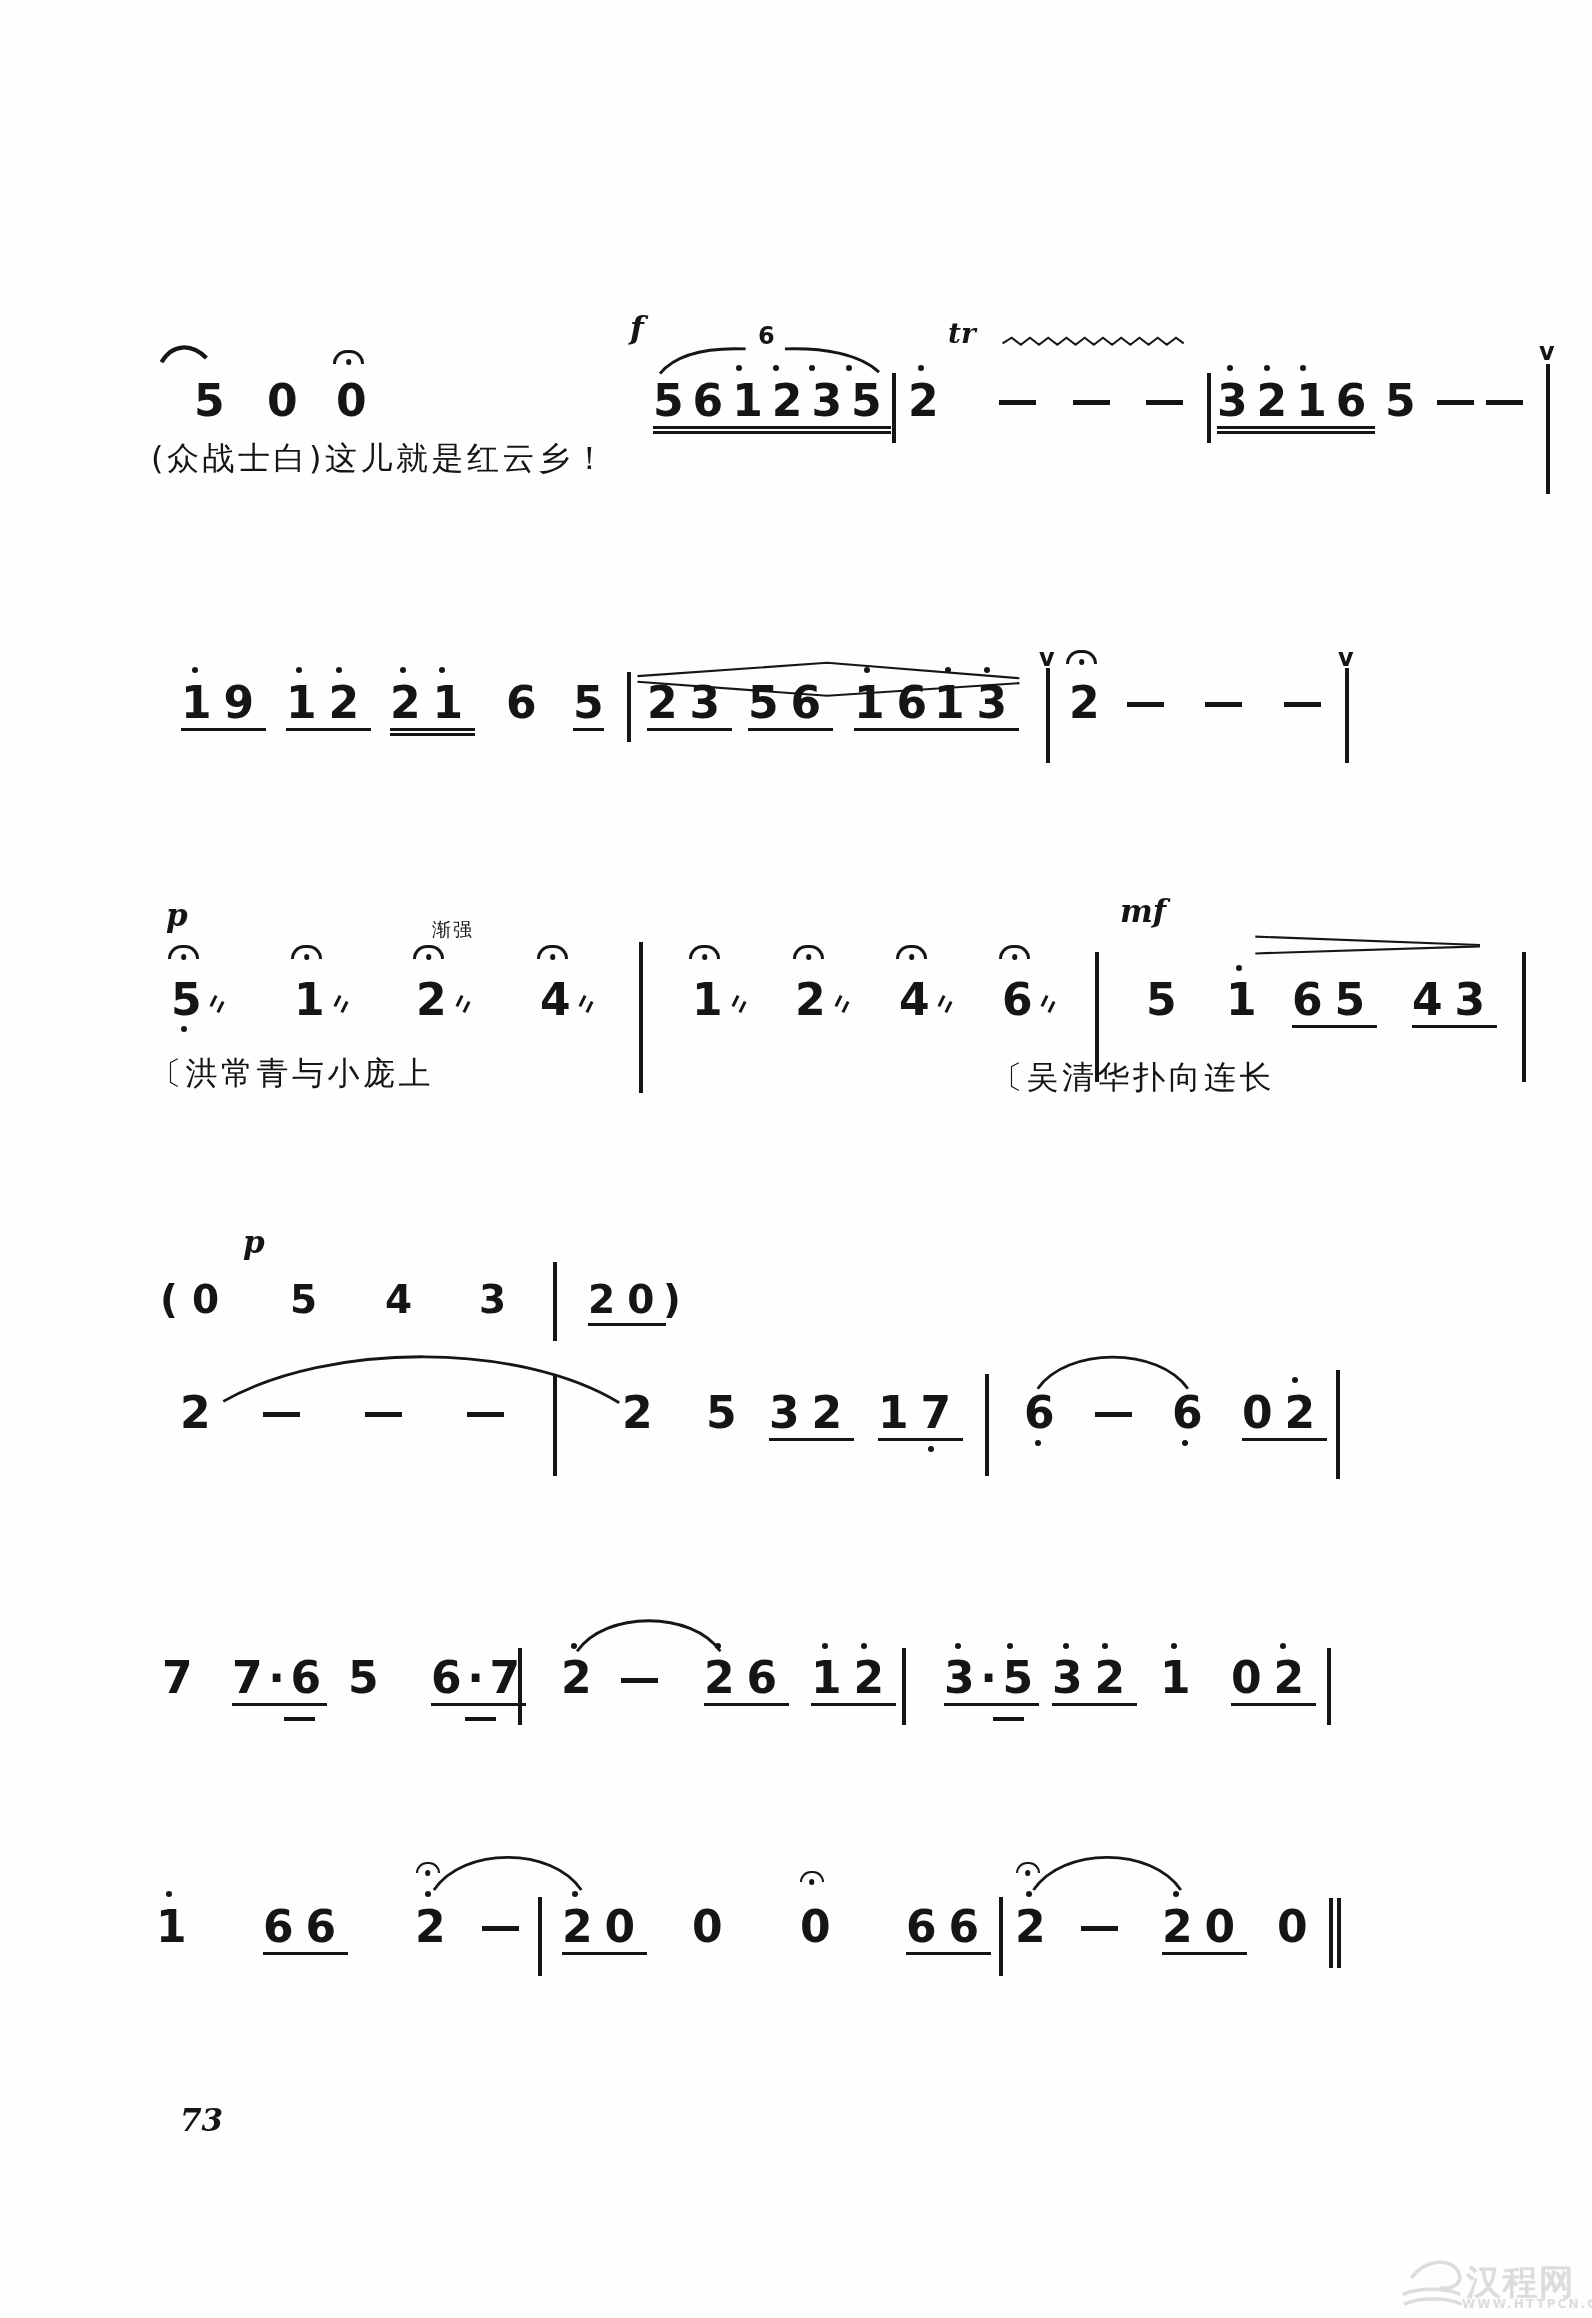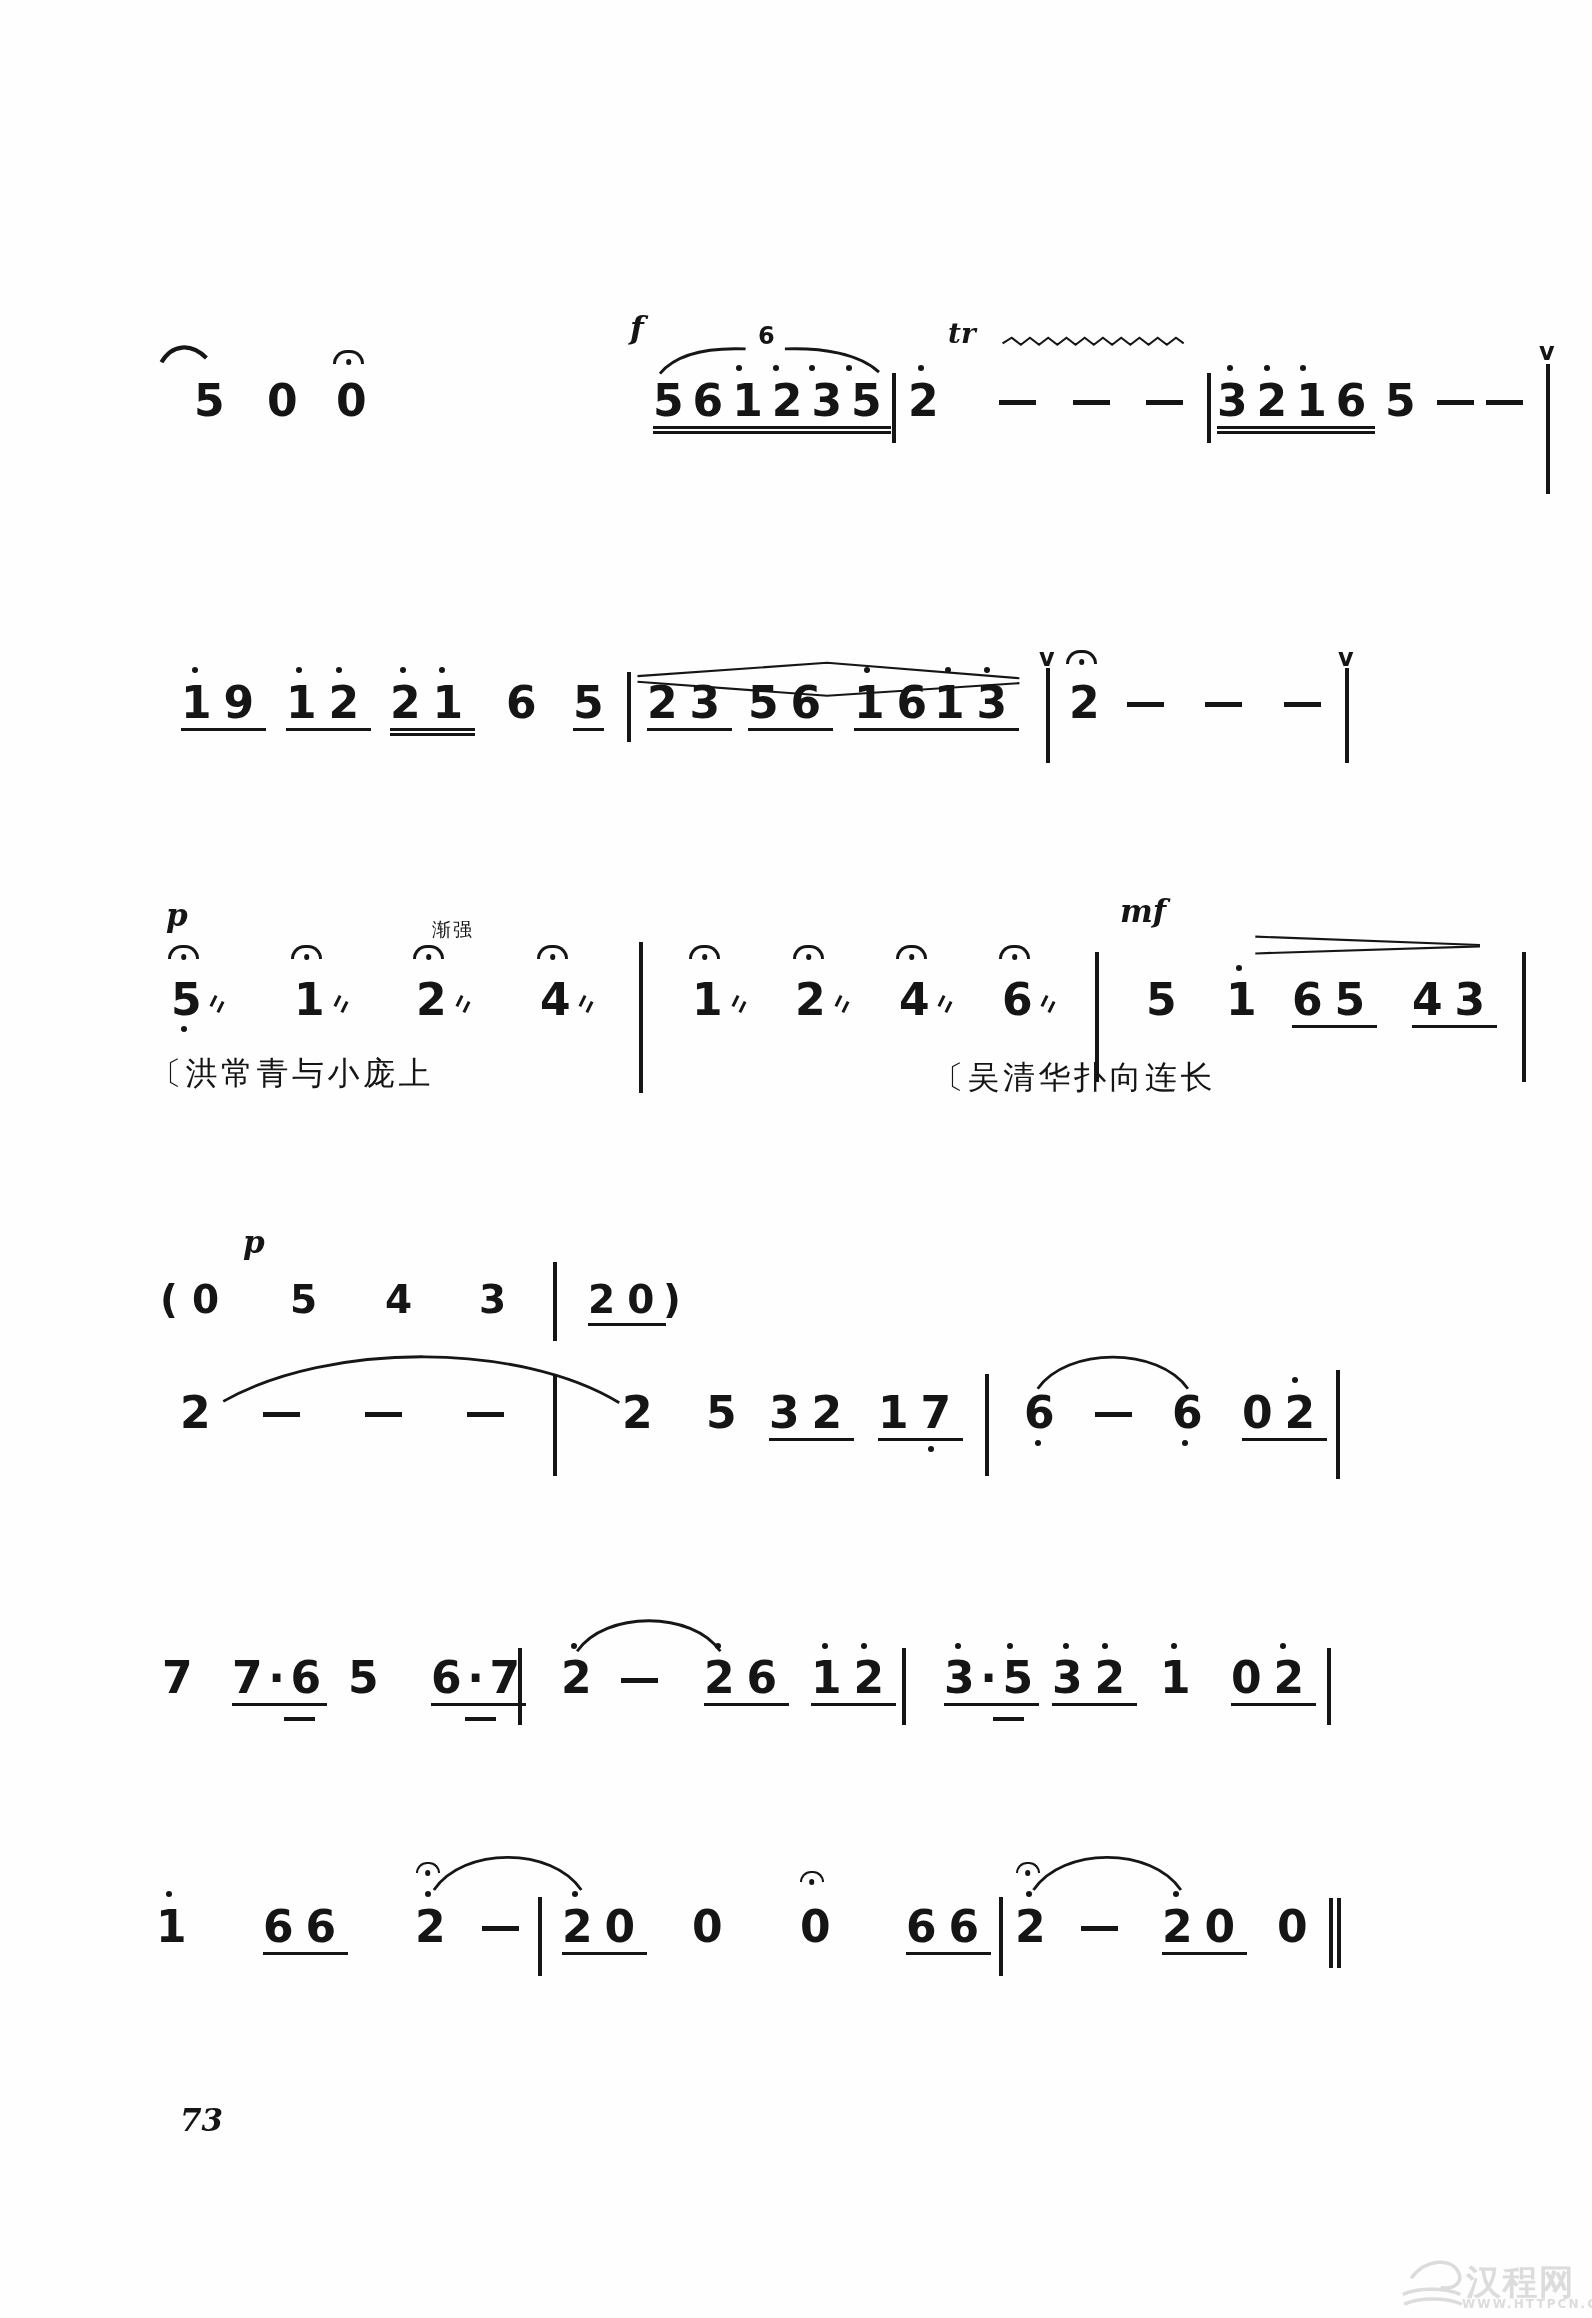--- a/index.html
+++ b/index.html
@@ -99,20 +99,21 @@
   <span class="n ls6 u2" style="left:1217px;top:378px">3216</span>
   <span class="odot" style="left:1227px;top:365px"></span>
   <span class="odot" style="left:1264px;top:365px"></span>
   <span class="odot" style="left:1300px;top:365px"></span>
   <span class="n" style="left:1385px;top:378px">5</span>
   <span class="dash" style="left:1437px;top:400px"></span>
   <span class="dash" style="left:1486px;top:400px"></span>
   <span class="breath" style="left:1539px;top:338px">v</span>
   <span class="bar" style="left:1546px;top:364px;height:130px"></span>
 
+  <span class="cjk" style="left:151px;top:437px">(众战士白)这儿就是红云乡！</span>
 
   <span class="n ls2 u1" style="left:181px;top:680px">19</span>
   <span class="odot" style="left:192px;top:667px"></span>
   <span class="n ls2 u1" style="left:286px;top:680px">12</span>
   <span class="odot" style="left:296px;top:667px"></span>
   <span class="odot" style="left:336px;top:667px"></span>
   <span class="n ls2 u2" style="left:390px;top:680px">21</span>
   <span class="odot" style="left:400px;top:667px"></span>
   <span class="odot" style="left:439px;top:667px"></span>
   <span class="n" style="left:506px;top:680px">6</span>
@@ -203,21 +204,21 @@
   <span class="dyn" style="left:1120px;top:893px;font-size:31px">mf</span>
 
   <span class="n" style="left:1146px;top:977px">5</span>
   <span class="n" style="left:1226px;top:977px">1</span>
   <span class="odot" style="left:1236px;top:965px"></span>
   <span class="n ls2 u1" style="left:1292px;top:977px">65</span>
   <span class="n ls2 u1" style="left:1412px;top:977px">43</span>
   <span class="bar" style="left:1522px;top:952px;height:130px"></span>
 
   <span class="cjk" style="left:150px;top:1052px">〔洪常青与小庞上</span>
-  <span class="cjk" style="left:932px;top:1056px">〔吴清华扑向连长</span>
+  <span class="cjk" style="left:991px;top:1056px">〔吴清华扑向连长</span>
 
   <span class="dyn" style="left:243px;top:1224px;font-size:31px">p</span>
   <span class="n sm" style="left:160px;top:1279px">(</span>
   <span class="n sm" style="left:192px;top:1279px">0</span>
   <span class="n sm" style="left:290px;top:1279px">5</span>
   <span class="n sm" style="left:385px;top:1279px">4</span>
   <span class="n sm" style="left:479px;top:1279px">3</span>
   <span class="bar" style="left:553px;top:1262px;height:79px"></span>
   <span class="n sm ls2 u1" style="left:588px;top:1279px">20</span>
   <span class="n sm" style="left:663px;top:1279px">)</span>

